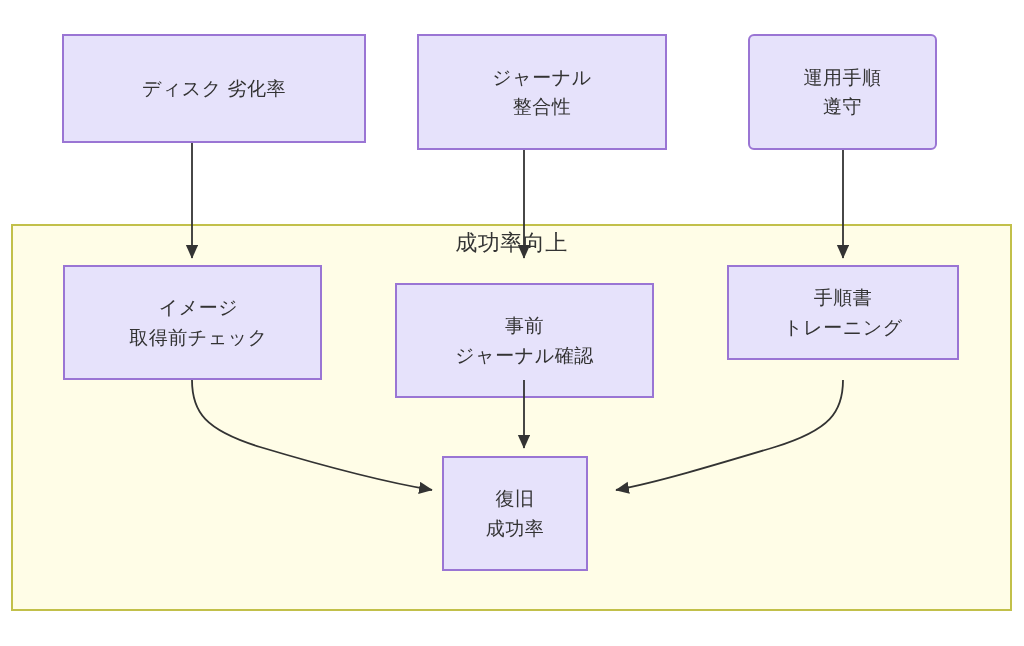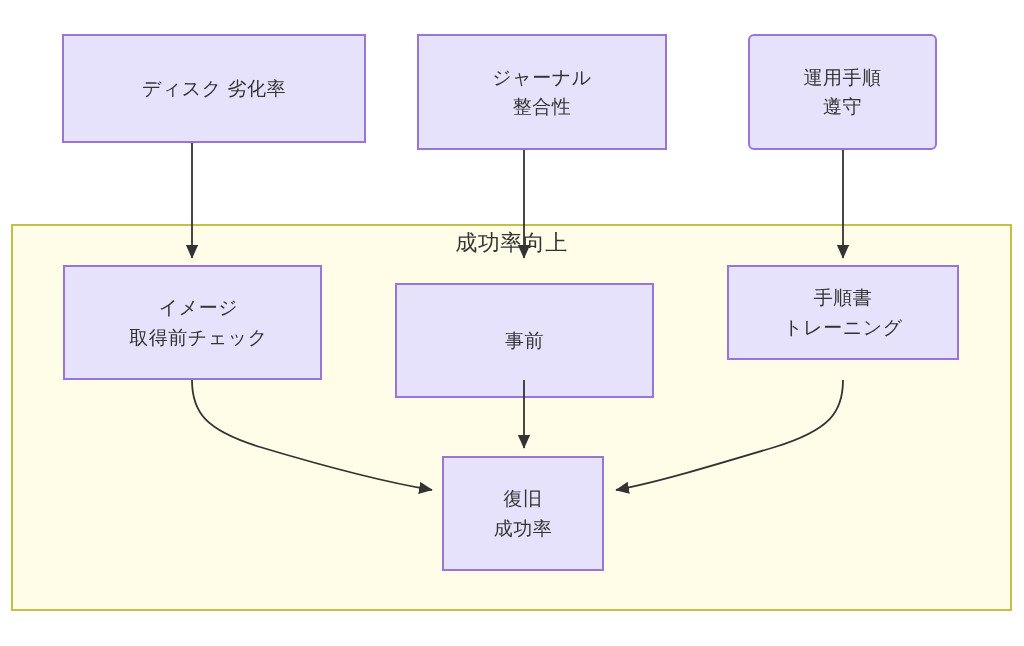--- a/index.html
+++ b/index.html
@@ -120,25 +120,26 @@
     <div class="line">遵守</div>
   </div>
 
   <div class="node" style="left:63px; top:265px; width:259px; height:115px;padding-left:12px;">
     <div class="line">イメージ</div>
     <div class="line">取得前チェック</div>
   </div>
 
   <div class="node" style="left:395px; top:265px; width:259px; height:115px;margin-top:18px;">
     <div class="line">事前</div>
+    <div class="line">ジャーナル確認</div>
   </div>
 
   <div class="node" style="left:727px; top:265px; width:232px; height:95px;">
     <div class="line">手順書</div>
     <div class="line">トレーニング</div>
   </div>
 
-  <div class="node" style="left:442px; top:456px; width:162px; height:115px;">
+  <div class="node" style="left:442px; top:456px; width:146px; height:115px;">
     <div class="line">復旧</div>
     <div class="line">成功率</div>
   </div>
 
 </div>
 
 </body></html>

